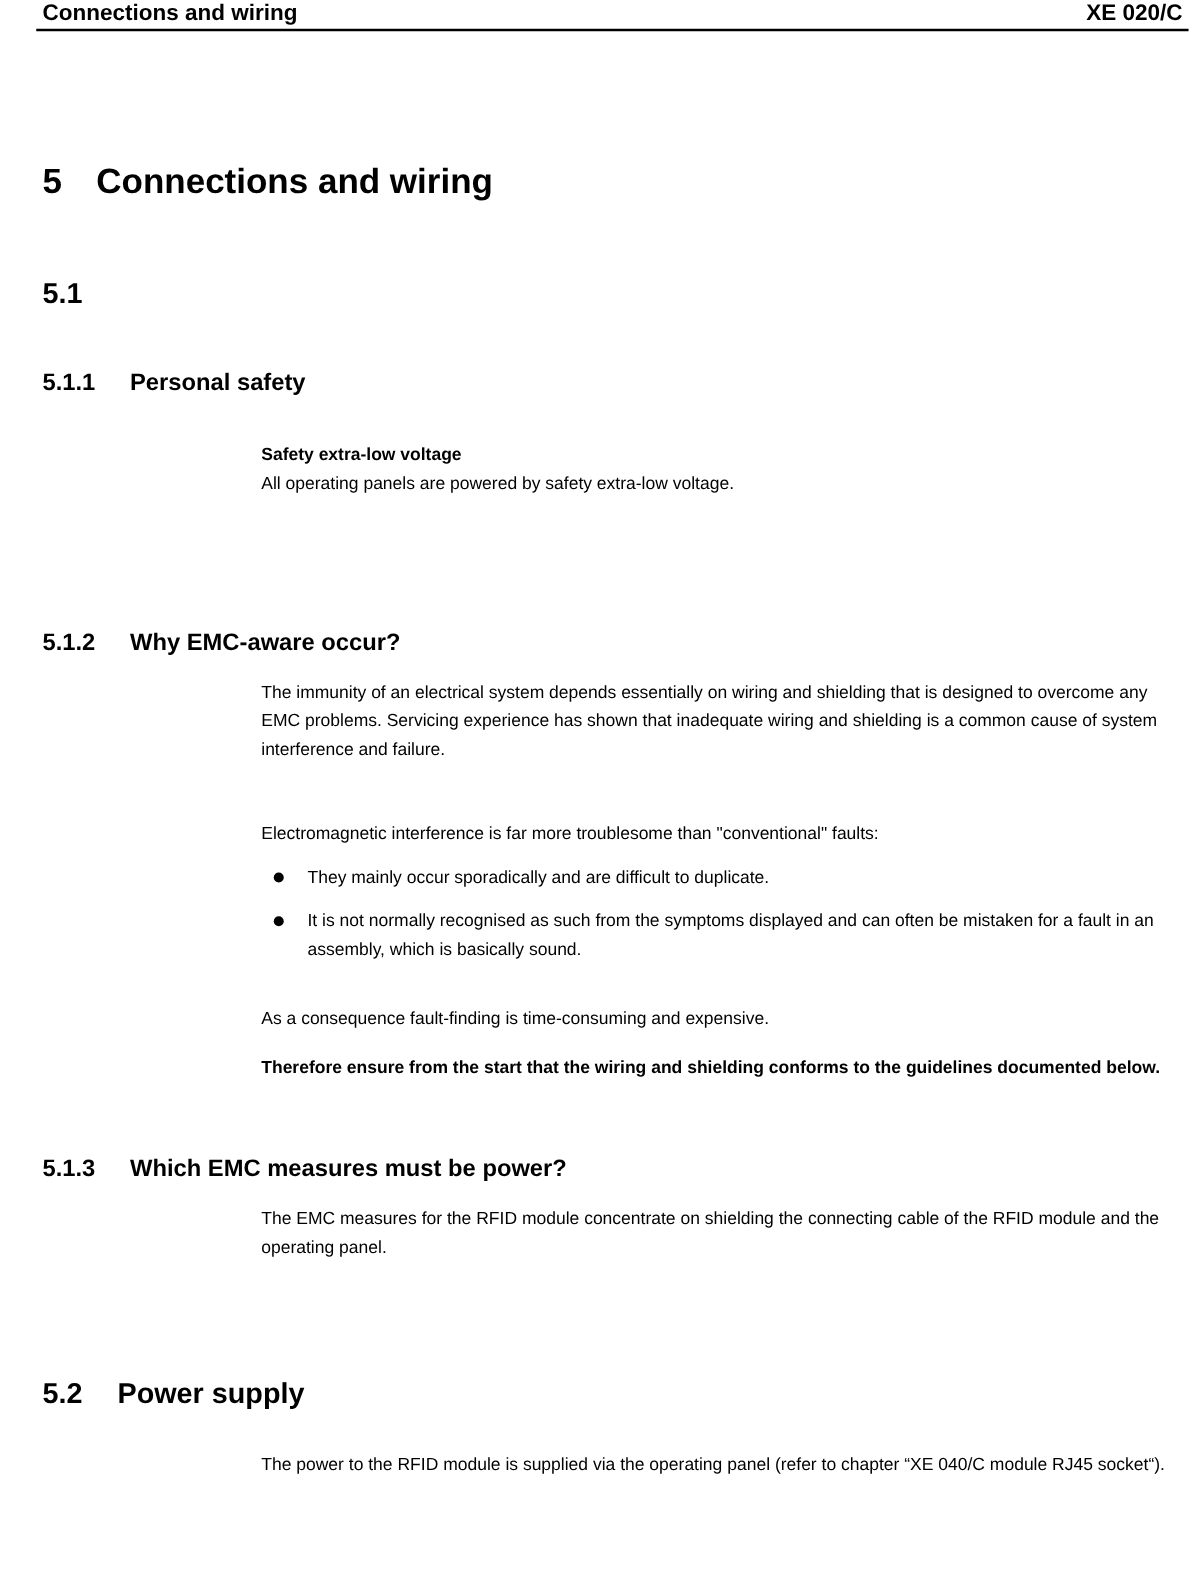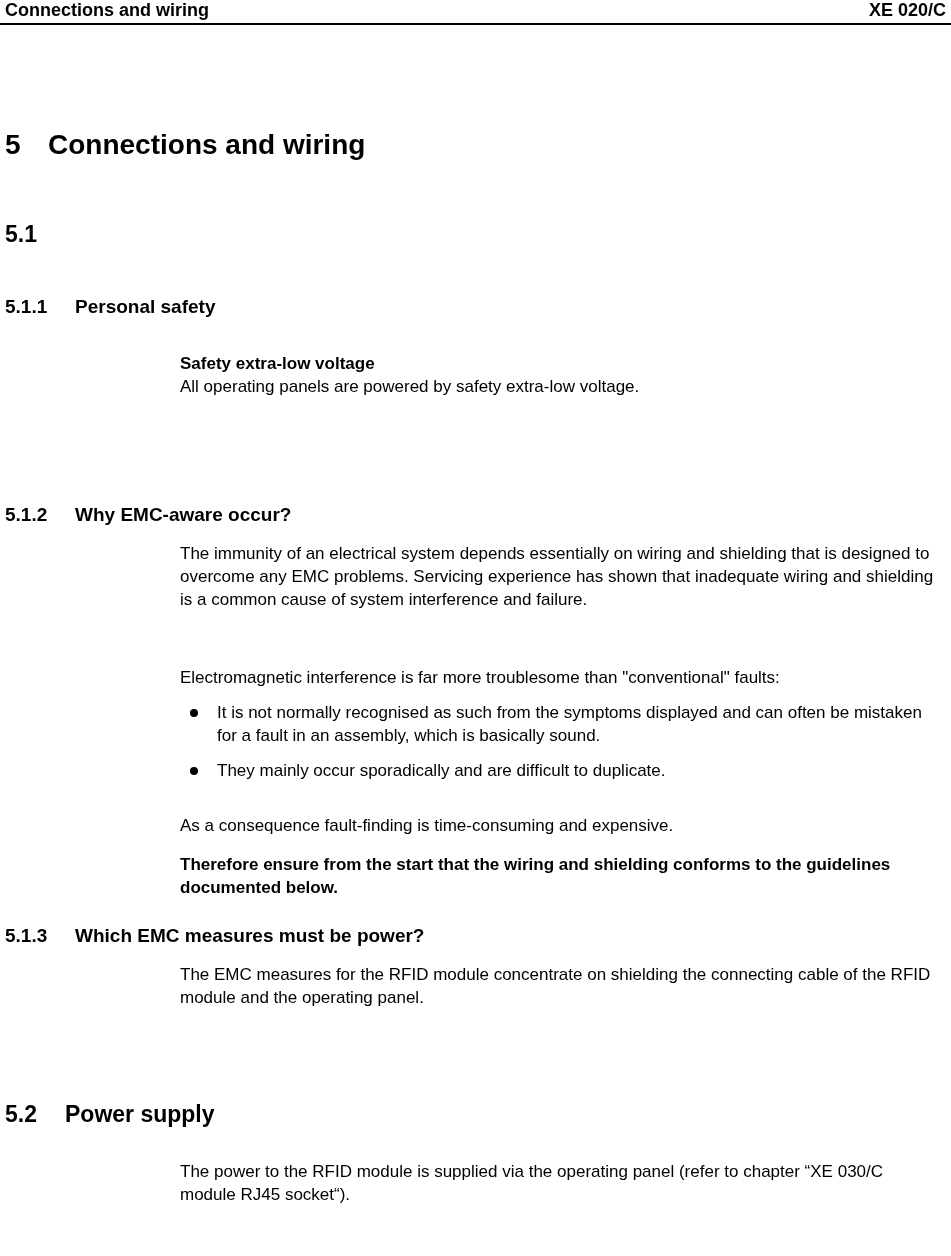--- a/index.html
+++ b/index.html
@@ -9,20 +9,21 @@
     height: 1256px;
     background: #ffffff;
     color: #000000;
     font-family: "Liberation Sans", sans-serif;
     overflow: hidden;
   }
   .page {
     width: 951px;
     height: 1256px;
     position: relative;
+    padding-left: 29px;
   }
   .doc-header {
     display: flex;
     justify-content: space-between;
     align-items: flex-start;
     padding: 1px 5px 3px 5px;
     border-bottom: 2px solid #000000;
     font-weight: bold;
     font-size: 18px;
     line-height: 19px;
@@ -38,33 +39,33 @@
   .heading .num { flex: none; }
   .h1 { font-size: 28px; margin-top: 104px; }
   .h1 .num { width: 43px; }
   .h2 { font-size: 23px; }
   .h2 .num { width: 60px; }
   .h3 { font-size: 19px; }
   .h3 .num { width: 70px; }
   .h2-51 { margin-top: 60px; }
   .h3-511 { margin-top: 48px; }
   .h3-512 { margin-top: 106px; }
-  .h3-513 { margin-top: 26px; }
+  .h3-513 { margin-top: 60px; }
   .h2-52 { margin-top: 92px; }
 
   .indent {
     margin-left: 175px;
     margin-right: 2px;
-    font-size: 17px;
+    font-size: 14px;
     line-height: 23px;
   }
   .subtitle { font-weight: bold; margin-top: 34px; }
   .body-line { }
   .para { margin-top: 16px; }
-  .para-gap { margin-top: 55px; }
+  .para-gap { margin-top: 44px; }
   .para-mid { margin-top: 32px; }
   .para-bold { font-weight: bold; margin-top: 16px; }
 
   .bullet-list { margin-top: 12px; }
   .bullet {
     display: flex;
     margin-top: 12px;
   }
   .bullet-marker {
     flex: none;
@@ -119,27 +120,27 @@
 
     <div class="indent">
       <div class="para">The immunity of an electrical system depends essentially on wiring and shielding that is designed to overcome any EMC problems. Servicing experience has shown that inadequate wiring and shielding is a common cause of system interference and failure.</div>
       <div class="para-gap">Electromagnetic interference is far more troublesome than "conventional" faults:</div>
 
       <div class="bullet-list">
         <div class="bullet">
           <span class="bullet-marker">
               <span class="dot"></span>
             </span>
-          <span class="bullet-text">It is not normally recognised as such from the symptoms displayed and can often be mistaken for a fault in an assembly, which is basically sound.</span>
+          <span class="bullet-text">They mainly occur sporadically and are difficult to duplicate.</span>
         </div>
         <div class="bullet">
           <span class="bullet-marker">
               <span class="dot"></span>
             </span>
-          <span class="bullet-text">They mainly occur sporadically and are difficult to duplicate.</span>
+          <span class="bullet-text">It is not normally recognised as such from the symptoms displayed and can often be mistaken for a fault in an assembly, which is basically sound.</span>
         </div>
       </div>
 
       <div class="para-mid">As a consequence fault-finding is time-consuming and expensive.</div>
       <div class="para-bold">Therefore ensure from the start that the wiring and shielding conforms to the guidelines documented below.</div>
     </div>
 
     <div class="heading h3 h3-513">
       <span class="num">5.1.3</span>
       <span>Which EMC measures must be power?</span>
@@ -148,17 +149,17 @@
     <div class="indent">
       <div class="para">The EMC measures for the RFID module concentrate on shielding the connecting cable of the RFID module and the operating panel.</div>
     </div>
 
     <div class="heading h2 h2-52">
       <span class="num">5.2</span>
       <span>Power supply</span>
     </div>
 
     <div class="indent">
-      <div class="para-mid">The power to the RFID module is supplied via the operating panel (refer to chapter “XE 030/C module RJ45 socket“).</div>
+      <div class="para-mid">The power to the RFID module is supplied via the operating panel (refer to chapter “XE 040/C module RJ45 socket“).</div>
     </div>
 
   </div>
 </div>
 
 </body></html>

